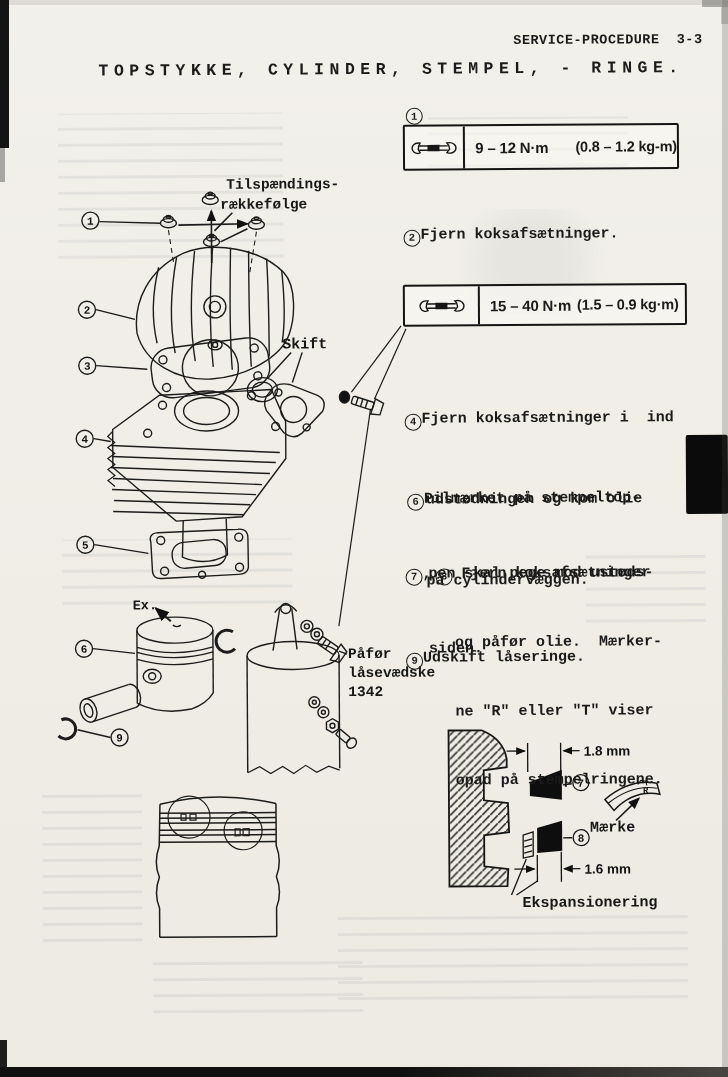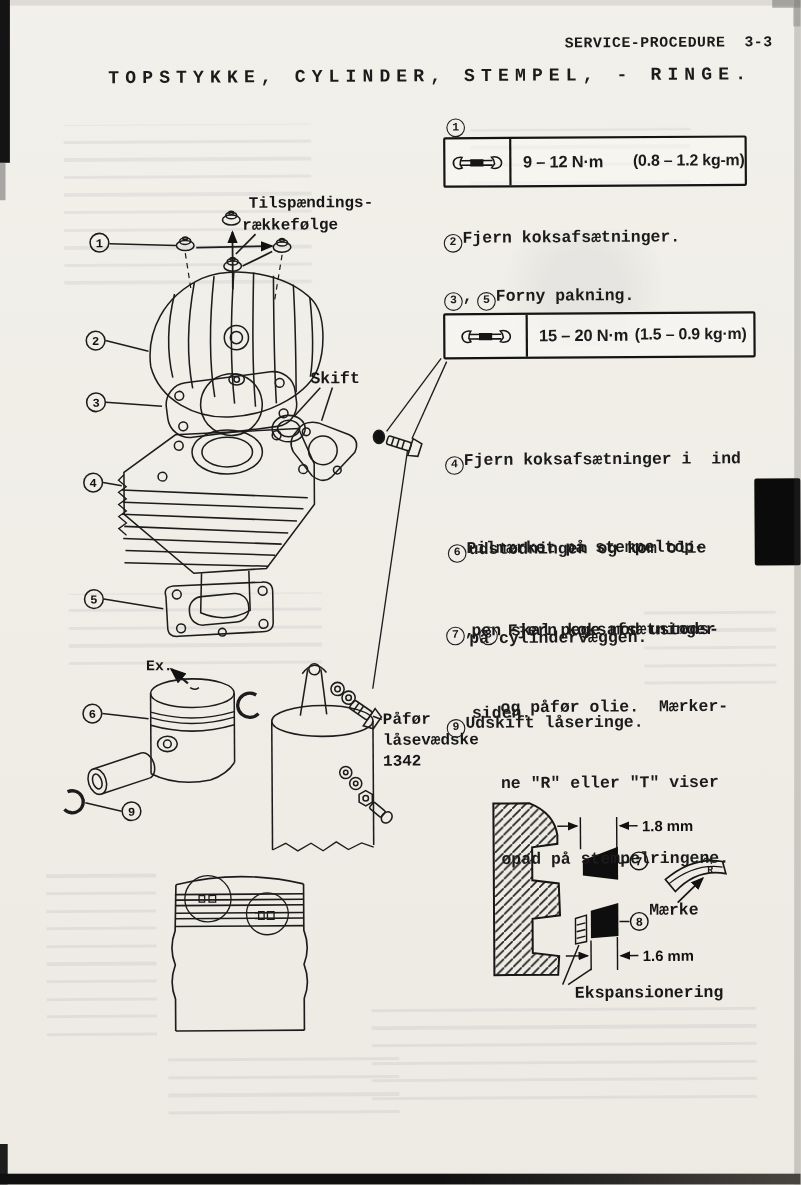--- a/index.html
+++ b/index.html
@@ -364,42 +364,39 @@
           </g>
           <rect x="19" y="5" width="13" height="7" fill="#161616"></rect>
         </svg>
       </div>
       <div class="ttcell">
         <span class="tval">9 – 12 N·m</span>
         <span class="talt">(0.8 – 1.2 kg-m)</span>
       </div>
     </div>
 
-    <div class="inst" style="left:405px;top:175px">
+    <div class="inst" style="left:405px;top:193px">
       <div class="iline"><span class="co">2</span><span>Fjern koksafsætninger.</span></div>
     </div>
 
-    <div class="inst" style="left:405px;top:228px">
-      <div class="iline"><span class="co" style="margin-right:0">3</span><span class="sep">,</span><span class="co">5</span><span>Forny pakning.</span></div>
-    </div>
 
     <div class="tbox" style="left:404px;top:285px;width:280px;height:38px">
       <div class="ticell">
         <svg width="48" height="17" viewBox="0 0 52 17">
           <g fill="none" stroke="#161616" stroke-width="1.5">
             <path d="M11,3 C4,2 1,7 3,11 C4.5,14 8,15 11,13.5 L9,10 L9.5,6 Z"></path>
             <line x1="10" y1="6.2" x2="41" y2="6.2"></line>
             <line x1="10" y1="10.8" x2="41" y2="10.8"></line>
             <path d="M40,3 C47,1.5 51,6 49.5,10.5 C48.5,13.5 44,15 40,13.5 L43,9.5 L42,5.5 Z"></path>
           </g>
           <rect x="19" y="5" width="13" height="7" fill="#161616"></rect>
         </svg>
       </div>
       <div class="ttcell">
-        <span class="tval">15 – 20 N·m</span>
+        <span class="tval">15 – 40 N·m</span>
         <span class="talt" style="margin-left:6px">(1.5 – 0.9 kg·m)</span>
       </div>
     </div>
 
     <div class="inst" style="left:405px;top:352px;line-height:27px">
       <div class="iline"><span class="co">4</span><span>Fjern koksafsætninger i  ind</span></div>
       <div class="iline ind21">udstødningen og kom olie</div>
       <div class="iline ind21">på cylindervæggen.</div>
     </div>
 

